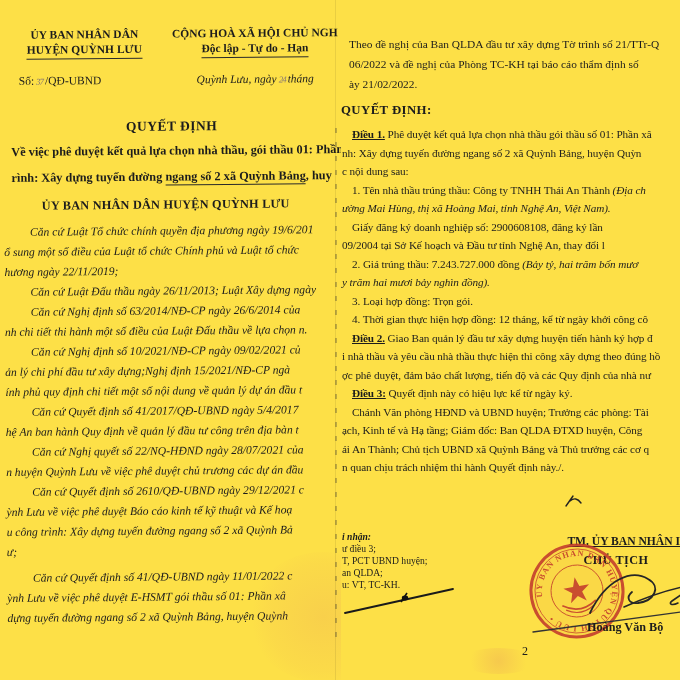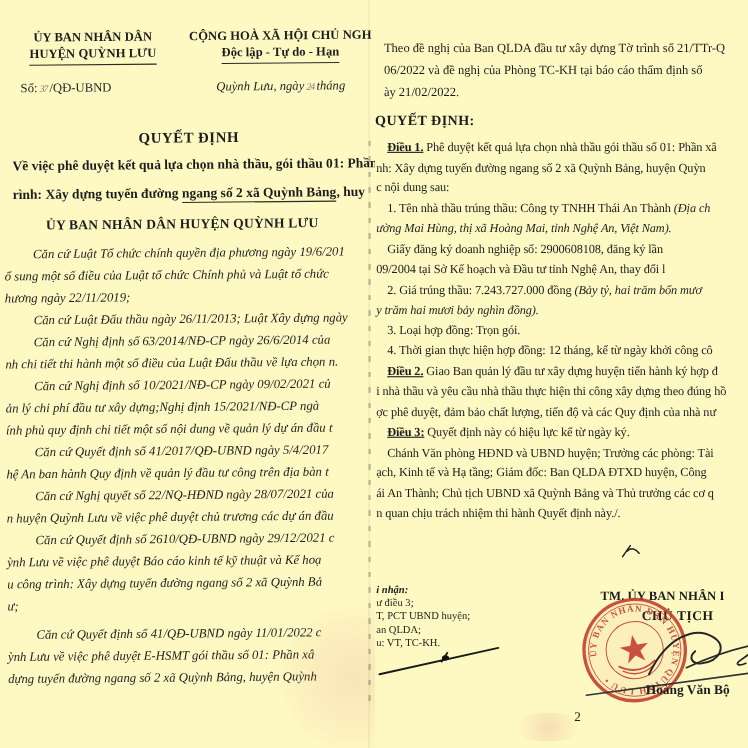--- a/index.html
+++ b/index.html
@@ -1,16 +1,16 @@
 <!DOCTYPE html>
 <html><head>
 <meta charset="utf-8">
 <style>
   html,body{margin:0;padding:0;background:#ffffff;}
-  #canvas{position:relative;width:680px;height:680px;background:#fef9c3;overflow:hidden;
+  #canvas{position:relative;width:680px;height:680px;background:#fde047;overflow:hidden;
           font-family:"Liberation Serif","DejaVu Serif",serif;color:#1c1c1c;}
   .page{position:absolute;top:0;height:680px;overflow:hidden;}
   .page.left{left:0;width:341px;}
   .page.right{left:341px;width:339px;}
   .inner-left{transform:rotate(-0.5deg);transform-origin:top left;padding-top:28px;}
   .b{font-weight:bold;}
   .it{font-style:italic;}
   .c{text-align:center;}
   .nowrap{white-space:nowrap;}
   .uline{border-bottom:1.3px solid #2a2a2a;padding-bottom:1px;}
@@ -37,22 +37,22 @@
   .r-heading{font-size:12.8px;font-weight:bold;margin-top:9px;letter-spacing:.4px;}
   .r-body{margin-top:7px;}
   .rl{font-size:11.2px;line-height:18.5px;white-space:nowrap;padding-left:1px;letter-spacing:-.1px;}
   .rl.ind{padding-left:11px;}
   .rl .bb{font-weight:bold;text-decoration:underline;}
   .rl .ii{font-style:italic;}
   
   .noi-nhan{position:absolute;left:1px;top:531px;font-size:9.6px;line-height:12px;white-space:nowrap;}
   .nn-h{font-weight:bold;font-style:italic;}
   
-  .sig-tm{position:absolute;left:205px;top:535px;width:134px;text-align:left;
-          font-size:11.6px;font-weight:bold;white-space:nowrap;}
+  .sig-tm{position:absolute;left:205px;top:535px;width:134px;text-align:right;
+          font-size:11.6px;font-weight:bold;white-space:nowrap;text-decoration:underline;}
   .sig-title{position:absolute;left:215px;top:553px;width:120px;text-align:center;
           font-size:12.2px;font-weight:bold;letter-spacing:.5px;}
   .sig-name{position:absolute;left:246px;top:620px;font-size:12.2px;font-weight:bold;white-space:nowrap;}
   .pg-num{position:absolute;left:181px;top:644px;font-size:12px;}
   
   .seal{position:absolute;left:186px;top:541px;width:100px;height:100px;opacity:.88;
         transform:rotate(-10deg);}
   
   .sig-svg{position:absolute;left:243px;top:563px;width:110px;height:62px;}
   .sig-underline{position:absolute;left:190px;top:608px;width:152px;height:26px;}

